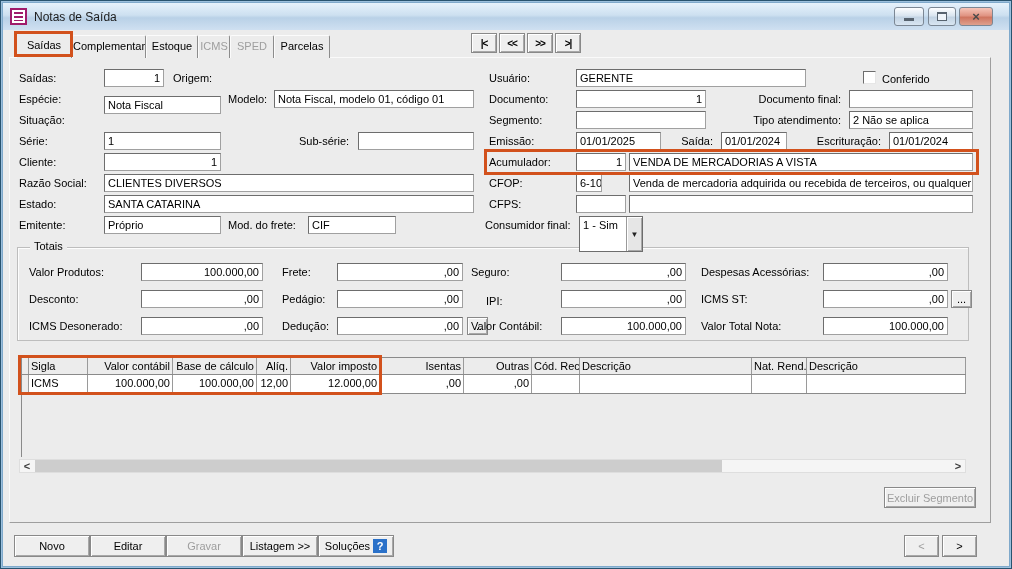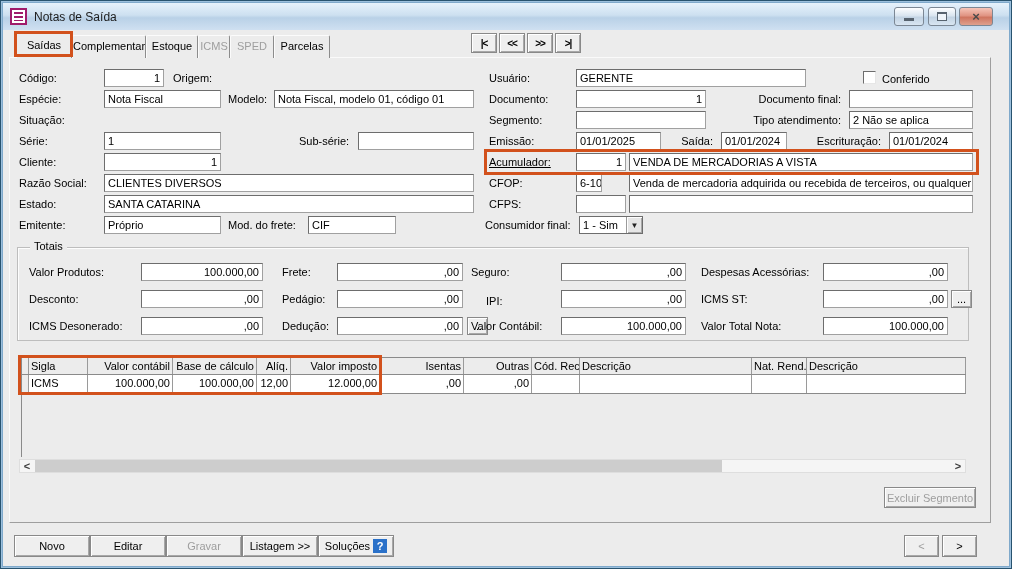--- a/index.html
+++ b/index.html
@@ -53,21 +53,21 @@
   }
   .fld.num { text-align:right; }
   .btn3d {
     position:absolute; background:#efefef; border:1px solid #898989; text-align:center;
     box-shadow: inset 1px 1px 0 #ffffff, inset -1px -1px 0 #a8a8a8;
     display:flex; align-items:center; justify-content:center; z-index:4; cursor:default;
   }
   .btn3d.disabled { color:#9e9e9e; }
   .chk { position:absolute; width:13px; height:13px; background:#fff; border:1px solid #6d6d6d;
     border-bottom-color:#e6e6e6; border-right-color:#e6e6e6; z-index:4; }
-  .dd { position:absolute; height:18px; background:#fff; border:1px solid #6d6d6d; z-index:4;padding-left:8px; }
+  .dd { position:absolute; height:36px; background:#fff; border:1px solid #6d6d6d; z-index:4;padding-left:8px; }
   .dd .val { position:absolute; left:3px; top:1px; line-height:15px; }
   .dd .arrow {
     position:absolute; right:0; top:0; bottom:0; width:16px; background:#e6e6e6;
     border-left:1px solid #9a9a9a; box-shadow:inset 1px 1px 0 #fff, inset -1px -1px 0 #a8a8a8;
     font-size:8px; display:flex; align-items:center; justify-content:center; color:#222;
   }
   .group { position:absolute; border:1px solid #bdbdbd; box-shadow: inset 1px 1px 0 #fdfdfd; z-index:3; }
   .group .legend { position:absolute; top:-8px; left:12px; background:#ececec; padding:0 4px; }
   
   .grid { position:absolute; left:20px; top:356px; width:945px; height:100px; border-left:1px solid #8a8a8a; z-index:4; }
@@ -120,26 +120,26 @@
   <div class="tab disabled" style="left:197px;width:32px;">ICMS</div>
   <div class="tab disabled" style="left:229px;width:44px;">SPED</div>
   <div class="tab" style="left:273px;width:56px;">Parcelas</div>
   <div class="tabpage"></div>
 
   <div class="btn3d navtxt" style="left:470px;top:32px;width:26px;height:20px;">|&lt;</div>
   <div class="btn3d navtxt" style="left:498px;top:32px;width:26px;height:20px;">&lt;&lt;</div>
   <div class="btn3d navtxt" style="left:526px;top:32px;width:26px;height:20px;">&gt;&gt;</div>
   <div class="btn3d navtxt" style="left:554px;top:32px;width:26px;height:20px;">&gt;|</div>
 
-  <div class="lbl" style="left:18px;top:70px;">Código:</div>
+  <div class="lbl" style="left:18px;top:70px;">Saídas:</div>
   <div class="fld num" style="left:103px;top:68px;width:60px;">1</div>
   <div class="lbl" style="left:172px;top:70px;">Origem:</div>
 
   <div class="lbl" style="left:18px;top:91px;">Espécie:</div>
-  <div class="fld" style="left:103px;top:89px;width:117px;">Nota Fiscal</div>
+  <div class="fld" style="left:103px;top:95px;width:117px;">Nota Fiscal</div>
   <div class="lbl" style="left:227px;top:91px;">Modelo:</div>
   <div class="fld" style="left:273px;top:89px;width:200px;">Nota Fiscal, modelo 01, código 01</div>
 
   <div class="lbl" style="left:18px;top:112px;">Situação:</div>
 
   <div class="lbl" style="left:18px;top:133px;">Série:</div>
   <div class="fld" style="left:103px;top:131px;width:117px;">1</div>
   <div class="lbl" style="left:298px;top:133px;">Sub-série:</div>
   <div class="fld" style="left:357px;top:131px;width:116px;"></div>
 
@@ -172,21 +172,21 @@
   <div class="lbl r" style="left:740px;top:112px;width:100px;">Tipo atendimento:</div>
   <div class="fld" style="left:848px;top:110px;width:124px;">2 Não se aplica</div>
 
   <div class="lbl" style="left:488px;top:133px;">Emissão:</div>
   <div class="fld" style="left:575px;top:131px;width:85px;">01/01/2025</div>
   <div class="lbl r" style="left:640px;top:133px;width:72px;">Saída:</div>
   <div class="fld" style="left:720px;top:131px;width:66px;">01/01/2024</div>
   <div class="lbl r" style="left:760px;top:133px;width:120px;">Escrituração:</div>
   <div class="fld" style="left:888px;top:131px;width:84px;">01/01/2024</div>
 
-  <div class="lbl" style="left:488px;top:154px;text-decoration:underline;">Acumulador:</div>
+  <div class="lbl" style="left:488px;top:154px;">Acumulador:</div>
   <div class="fld num" style="left:575px;top:152px;width:50px;">1</div>
   <div class="fld" style="left:628px;top:152px;width:344px;">VENDA DE MERCADORIAS A VISTA</div>
 
   <div class="lbl" style="left:488px;top:175px;">CFOP:</div>
   <div class="fld num" style="left:575px;top:173px;width:26px;">6-102</div>
   <div class="fld" style="left:628px;top:173px;width:344px;">Venda de mercadoria adquirida ou recebida de terceiros, ou qualquer ve</div>
 
   <div class="lbl" style="left:488px;top:196px;">CFPS:</div>
   <div class="fld" style="left:575px;top:194px;width:50px;"></div>
   <div class="fld" style="left:628px;top:194px;width:344px;"></div>

